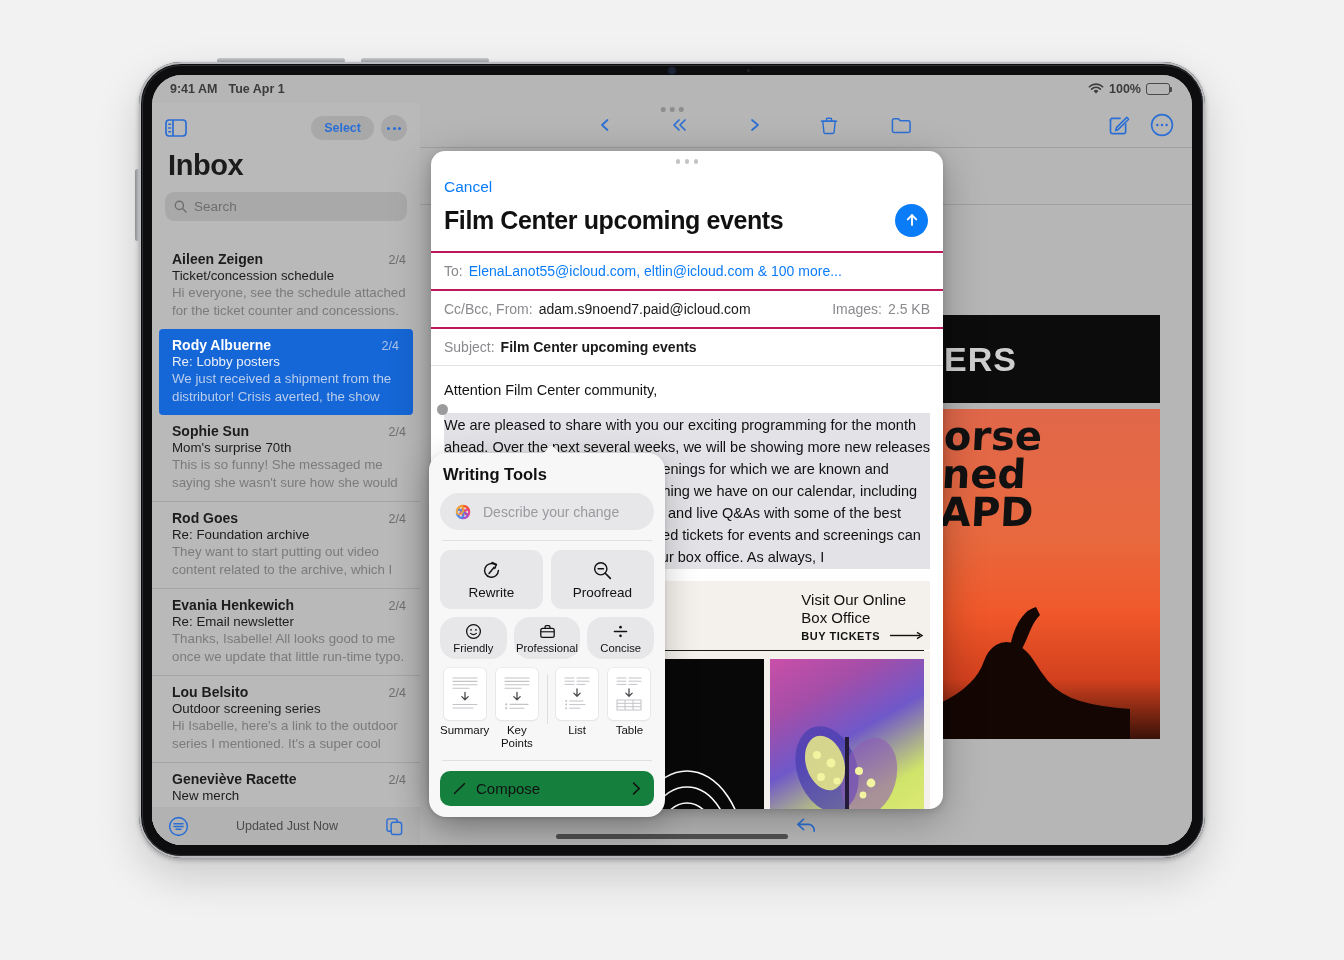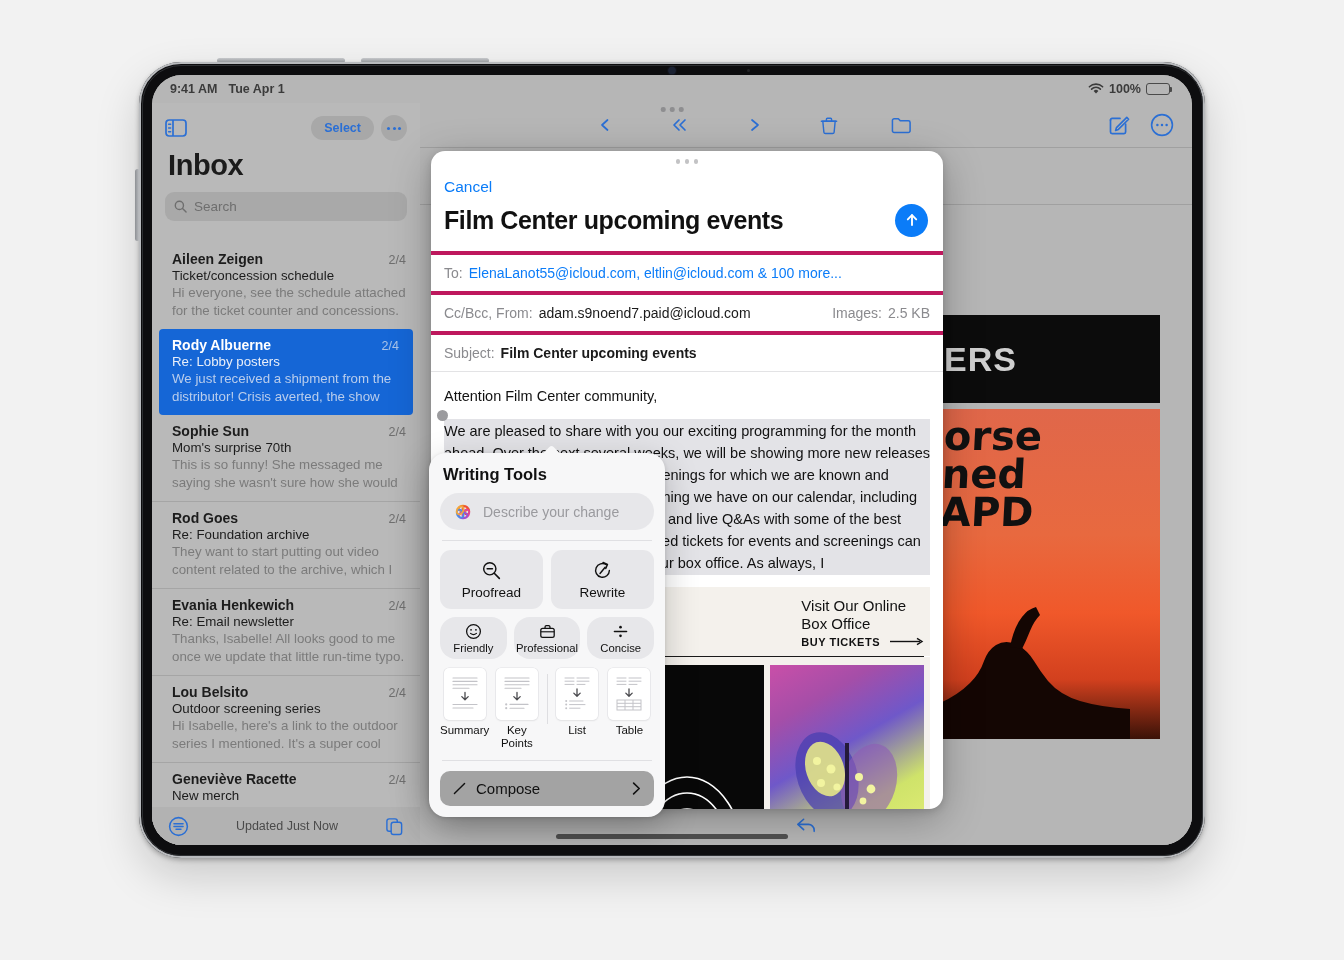--- a/index.html
+++ b/index.html
@@ -210,21 +210,21 @@
   .sheet-titlerow {
     display: flex; align-items: center; justify-content: space-between;
     padding: 8px 15px 14px 13px;
   }
   .sheet-title { font-size: 25px; font-weight: bold; color: #111; letter-spacing: -.4px; }
   .send-btn {
     width: 33px; height: 33px; border-radius: 50%; background: #0b7cf8;
     display: flex; align-items: center; justify-content: center; flex: none;
   }
   .field-row {
-    border-top: 4px solid #be185d; padding: 10px 13px;
+    border-top: 2px solid #be185d; padding: 10px 13px;
     font-size: 14px; display: flex; align-items: baseline; gap: 6px;
   }
   .field-label { color: #8a8a8e; flex: none; }
   .field-value { color: #1a1a1a; }
   .field-value.link { color: #0b7cf8; }
   .field-spacer { flex: 1; }
   .field-right { color: #8a8a8e; flex: none; }
 
   .body-area { border-top: 1px solid #e3e3e5; padding: 14px 13px 0; position: relative; }
   .body-greeting { font-size: 14.5px; color: #111; line-height: 1.5; }
@@ -306,21 +306,21 @@
     flex: 1; display: flex; flex-direction: column; align-items: center; gap: 4px;
     font-size: 11.5px; color: #111; text-align: center; line-height: 1.15;
   }
   .doc-thumb {
     width: 42px; height: 52px; background: #fff; border-radius: 5px;
     box-shadow: 0 0 0 .6px #e1e1e4, 0 1px 2px rgba(0,0,0,.07);
     display: flex; flex-direction: column; align-items: center; justify-content: center;
   }
   .wt-vdiv { width: 1px; align-self: stretch; background: #dedee1; margin: 6px 2px 0; height: 50px; }
   .wt-compose {
-    margin-top: 10px; height: 35px; background: #a3a3a3; border-radius: 10px;
+    margin-top: 10px; height: 35px; background: #15803d; border-radius: 10px;
     display: flex; align-items: center; padding: 0 12px; gap: 9px;
     font-size: 15px; color: #111;
   }
   .wt-compose .sp { flex: 1; }
 </style>
 </head>
 <body>
 
 <div id="stage">
   <div class="device">
@@ -645,33 +645,33 @@
             </g>
           </svg>
           <span>Describe your change</span>
         </div>
 
         <div class="wt-divider"></div>
 
         <div class="wt-grid2">
           <div class="wt-big">
             <svg width="21" height="21" viewBox="0 0 22 22">
+              <path d="M18.2 11 A7.2 7.2 0 1 1 15 4.9" stroke="#111" stroke-width="1.5" fill="none" stroke-linecap="round"></path>
+              <path d="M11.6 2.6 L16.2 4.6 L14.4 9" stroke="#111" stroke-width="1.5" fill="none" stroke-linecap="round" stroke-linejoin="round"></path>
+              <line x1="13.8" y1="7.6" x2="8.4" y2="14.2" stroke="#111" stroke-width="1.5" stroke-linecap="round"></line>
+            </svg>
+            <span>Rewrite</span>
+          </div>
+          <div class="wt-big">
+            <svg width="21" height="21" viewBox="0 0 22 22">
               <circle cx="9.2" cy="9.2" r="6.4" stroke="#111" stroke-width="1.5" fill="none"></circle>
               <line x1="6.4" y1="9.2" x2="12" y2="9.2" stroke="#111" stroke-width="1.5" stroke-linecap="round"></line>
               <line x1="13.9" y1="13.9" x2="19.2" y2="19.2" stroke="#111" stroke-width="1.7" stroke-linecap="round"></line>
             </svg>
             <span>Proofread</span>
-          </div>
-          <div class="wt-big">
-            <svg width="21" height="21" viewBox="0 0 22 22">
-              <path d="M18.2 11 A7.2 7.2 0 1 1 15 4.9" stroke="#111" stroke-width="1.5" fill="none" stroke-linecap="round"></path>
-              <path d="M11.6 2.6 L16.2 4.6 L14.4 9" stroke="#111" stroke-width="1.5" fill="none" stroke-linecap="round" stroke-linejoin="round"></path>
-              <line x1="13.8" y1="7.6" x2="8.4" y2="14.2" stroke="#111" stroke-width="1.5" stroke-linecap="round"></line>
-            </svg>
-            <span>Rewrite</span>
           </div>
         </div>
 
         <div class="wt-grid3">
           <div class="wt-small">
             <svg width="17" height="17" viewBox="0 0 18 18">
               <circle cx="9" cy="9" r="7.3" stroke="#111" stroke-width="1.35" fill="none"></circle>
               <circle cx="6.4" cy="7.2" r="0.95" fill="#111"></circle>
               <circle cx="11.6" cy="7.2" r="0.95" fill="#111"></circle>
               <path d="M5.9 11 Q9 13.6 12.1 11" stroke="#111" stroke-width="1.3" fill="none" stroke-linecap="round"></path>

